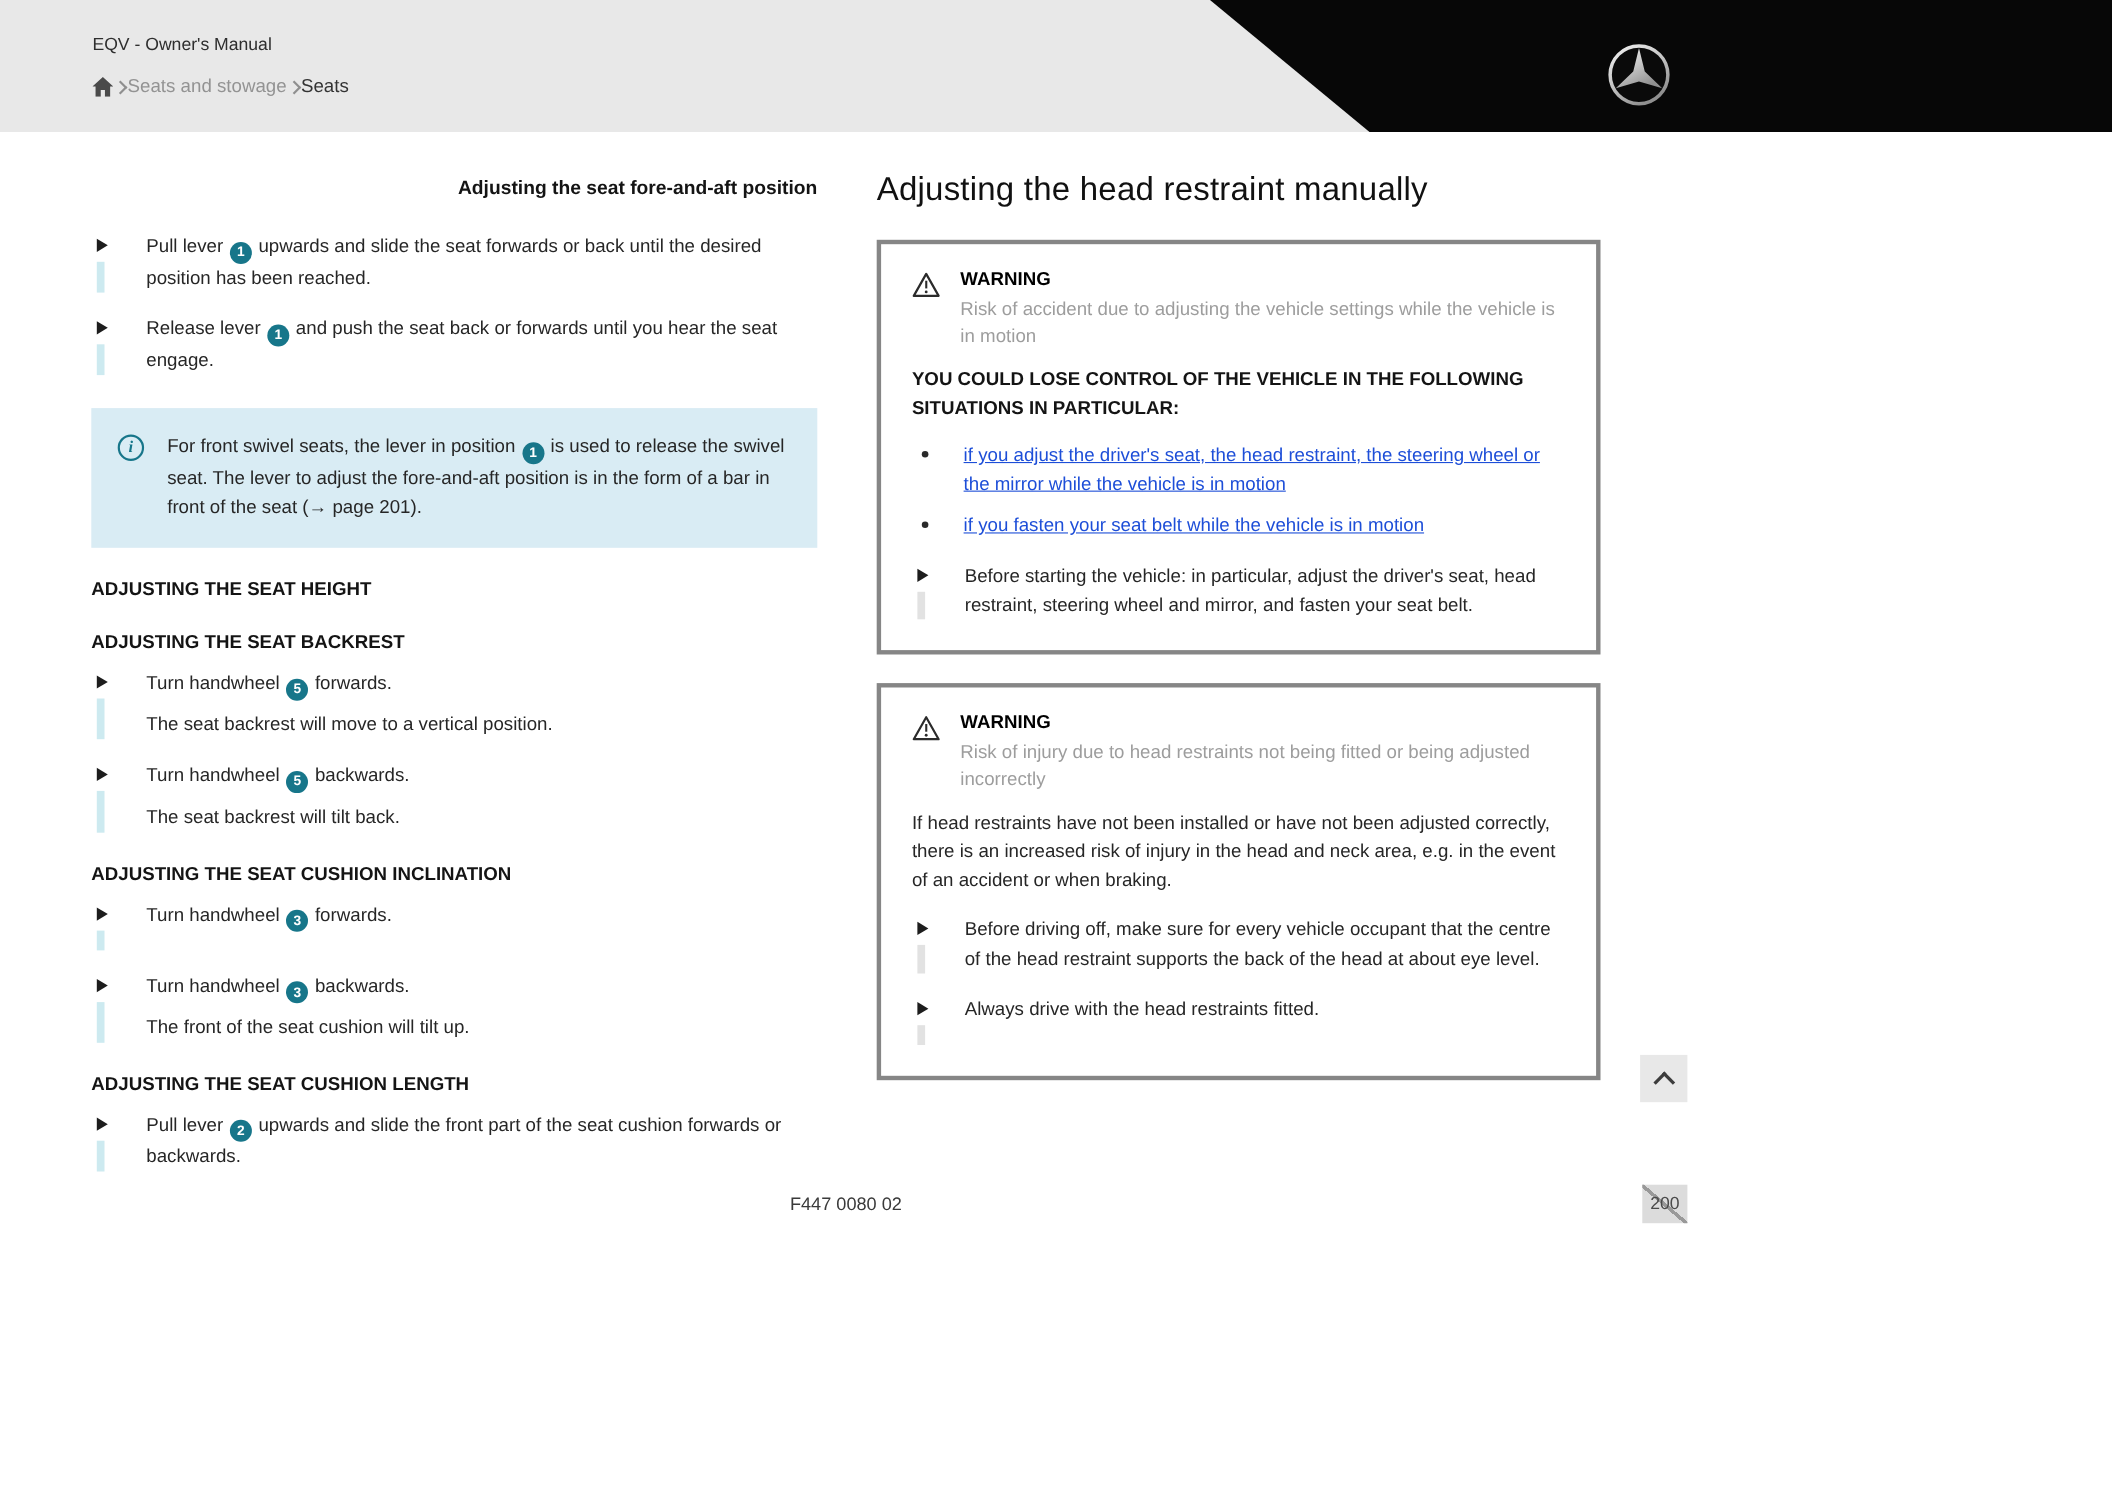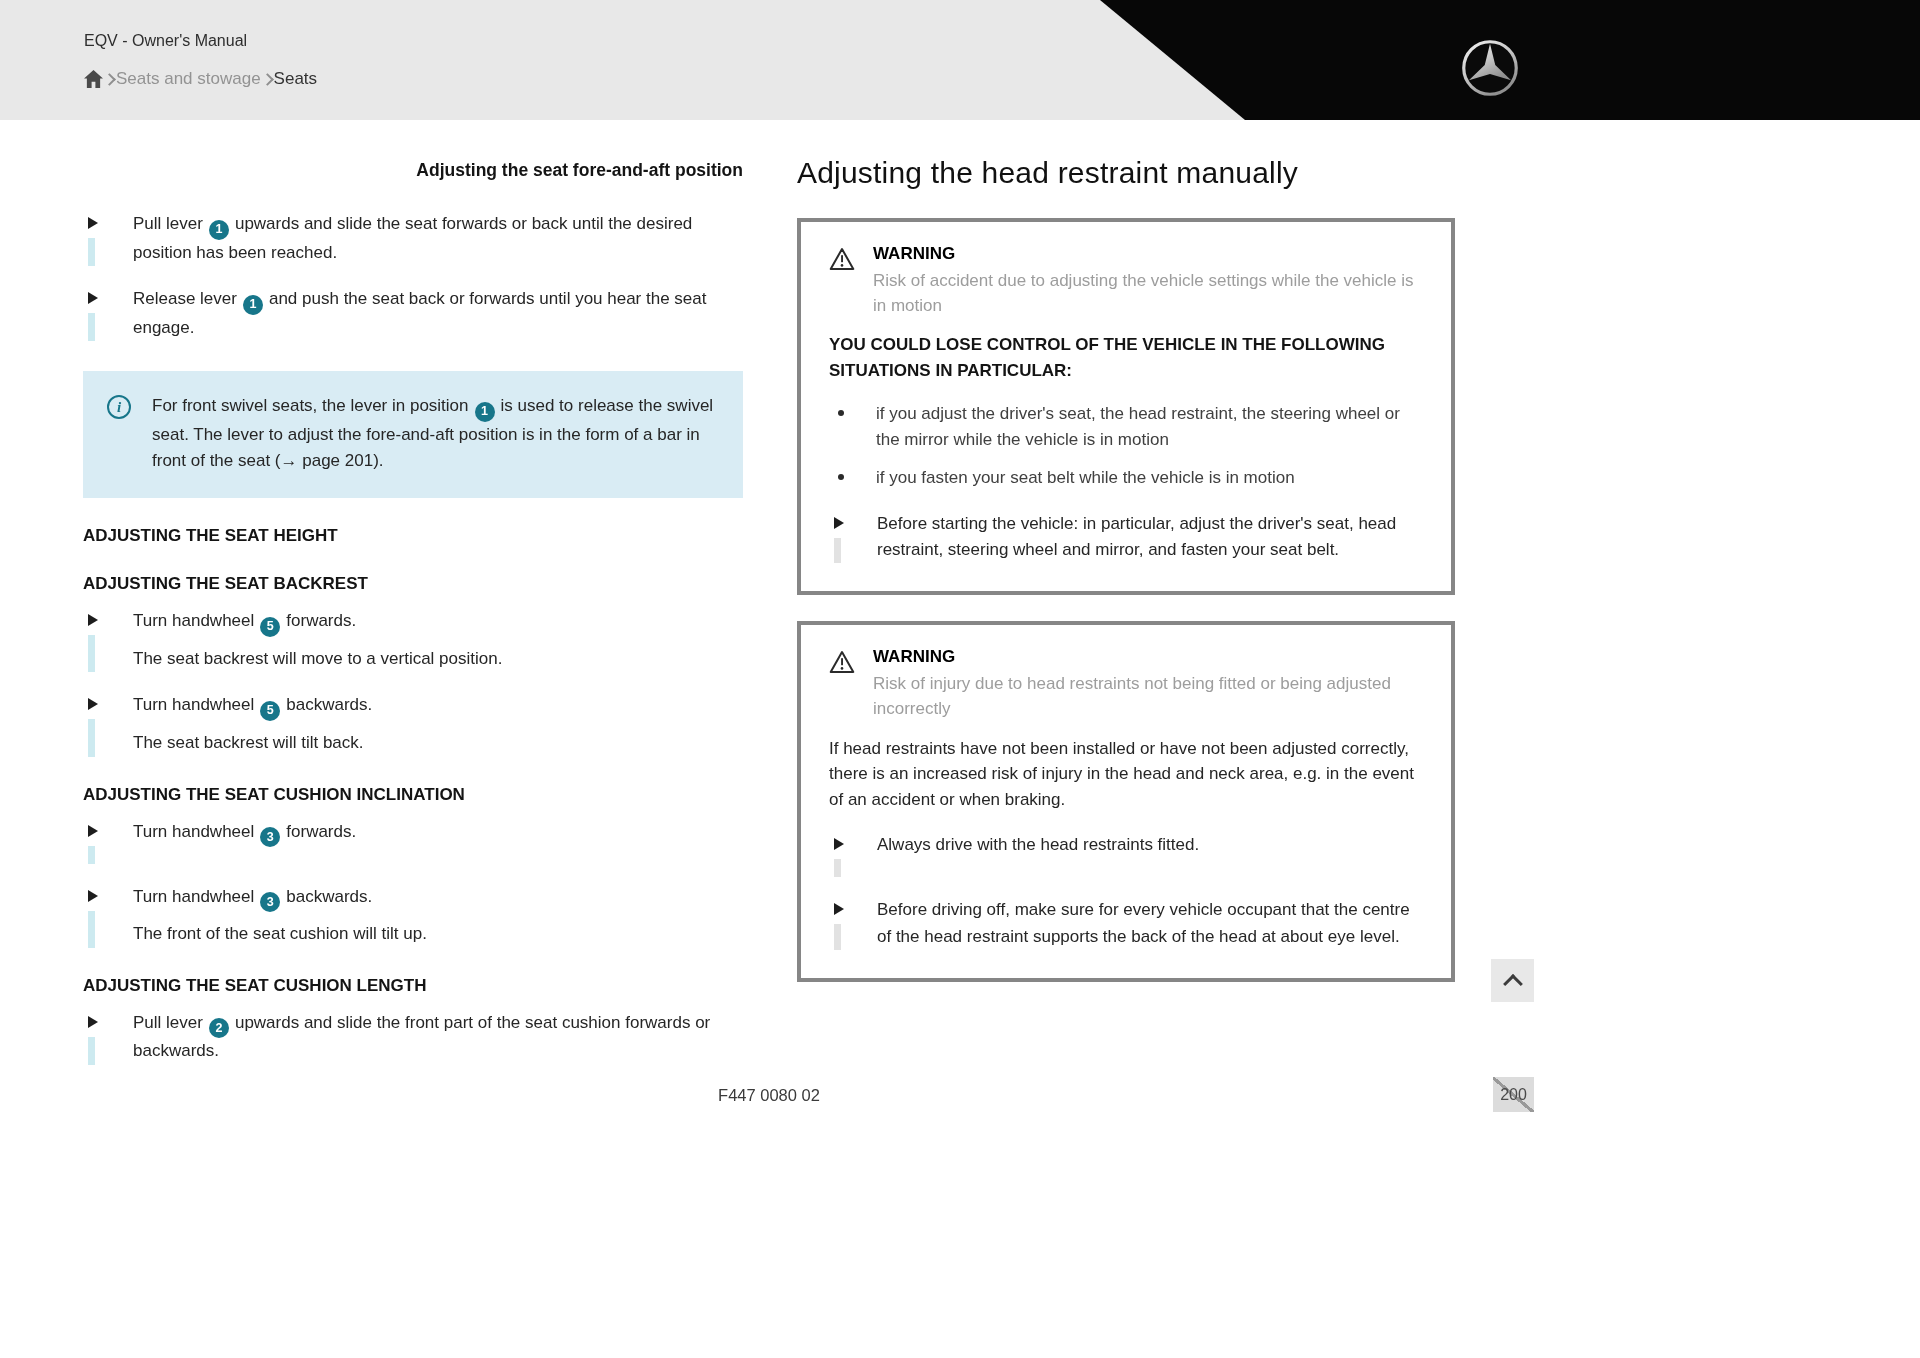--- a/index.html
+++ b/index.html
@@ -90,21 +90,21 @@
   }
   .warn-head { display: flex; gap: 18px; margin-bottom: 14px; }
   .warn-icon { flex: 0 0 26px; padding-top: 3px; }
   .warn-label { font-size: 17px; font-weight: bold; color: #000000; margin-bottom: 5px; }
   .warn-risk { font-size: 17px; color: #9d9d9d; line-height: 1.45; }
   .warn-emphasis { font-size: 17px; font-weight: bold; color: #141414; line-height: 1.5; margin: 12px 0 18px; }
   .warn-body { font-size: 17px; color: #262626; line-height: 1.5; margin: 10px 0 20px; }
 
   .bullet-row { display: flex; gap: 32px; padding-left: 9px; margin-bottom: 13px; }
   .bullet-dot { flex: 0 0 6px; width: 6px; height: 6px; border-radius: 50%; background: #2a2a2a; margin-top: 9px; }
-  .bullet-text { font-size: 17px; line-height: 1.5; color: #404040; }
+  .bullet-text { font-size: 17px; line-height: 1.5; color: #1d4ed8; text-decoration: underline; }
 
   .warning-box .action-item { margin: 20px 0 4px; }
   .warning-box .marker { flex: 0 0 48px; }
 
   
   .figure-ref {
     position: absolute; left: 83px; top: 1086px; width: 1372px;
     text-align: center; font-size: 16.5px; color: #3a3a3a;
   }
   .scroll-top {
@@ -289,28 +289,28 @@
           <div class="warn-label">WARNING</div>
           <div class="warn-risk">Risk of injury due to head restraints not being fitted or being adjusted incorrectly</div>
         </div>
       </div>
       <p class="warn-body">If head restraints have not been installed or have not been adjusted correctly, there is an increased risk of injury in the head and neck area, e.g. in the event of an accident or when braking.</p>
       <div class="action-item">
         <div class="marker">
           <span class="tri"></span>
           <span class="vbar gray"></span>
         </div>
-        <div class="atext">Always drive with the head restraints fitted.</div>
+        <div class="atext">Before driving off, make sure for every vehicle occupant that the centre of the head restraint supports the back of the head at about eye level.</div>
       </div>
       <div class="action-item">
         <div class="marker">
           <span class="tri"></span>
           <span class="vbar gray"></span>
         </div>
-        <div class="atext">Before driving off, make sure for every vehicle occupant that the centre of the head restraint supports the back of the head at about eye level.</div>
+        <div class="atext">Always drive with the head restraints fitted.</div>
       </div>
     </section>
 
   </div>
 
   <div class="scroll-top">
     <span class="chev-up"></span>
   </div>
   <div class="page-badge">200</div>
   <div class="figure-ref">F447 0080 02</div>

